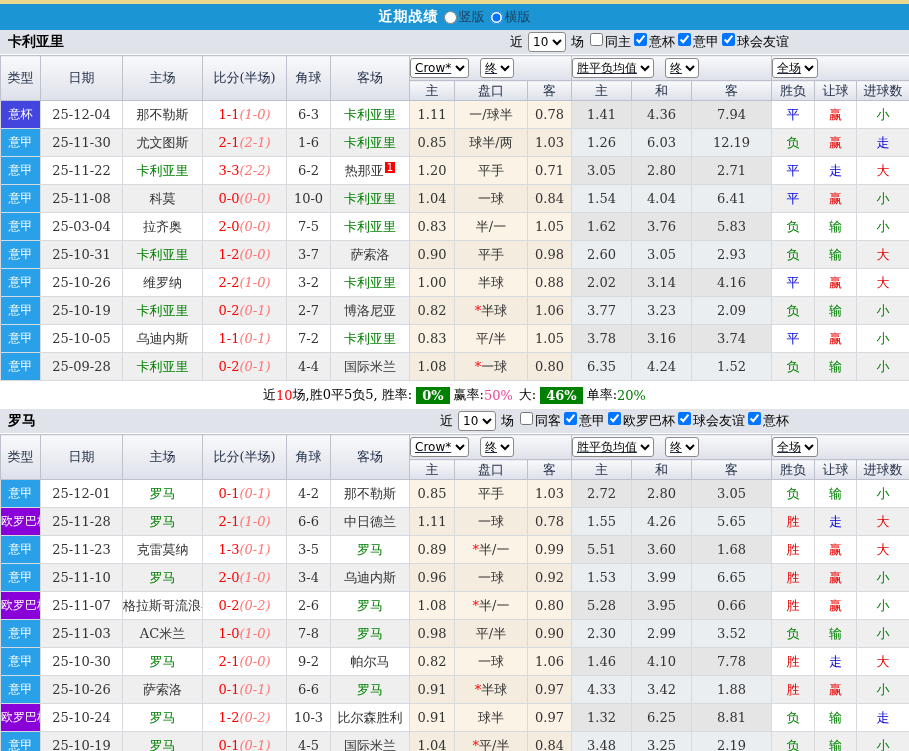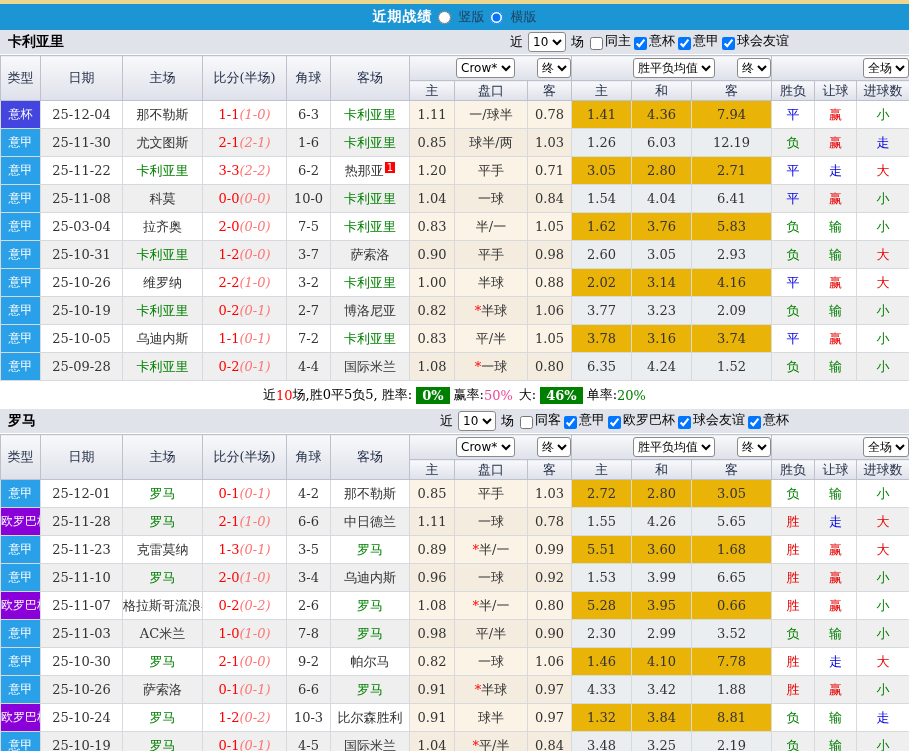--- a/index.html
+++ b/index.html
@@ -6,58 +6,58 @@
   html,body { margin:0; padding:0; }
   body {
     width:909px; height:751px; overflow:hidden; background:#fff;
     font-family:"DejaVu Sans", sans-serif; font-size:12px;
   }
   .gold-strip { height:4px; background:#EDD78F; }
   .titlebar {
     height:26px; background:#1C95D4; display:flex; align-items:center; justify-content:center; gap:5px;
   }
   .tb-title { color:#fff; font-weight:bold; font-size:14px; font-family:"DejaVu Serif", serif; letter-spacing:1px; }
-  .tb-radio { display:inline-flex; align-items:center; gap:8px; color:#1D4463; font-size:13px; cursor:pointer; font-family:"DejaVu Serif", serif; }
+  .tb-radio { display:inline-flex; align-items:center; gap:2px; color:#1D4463; font-size:13px; cursor:pointer; font-family:"DejaVu Serif", serif; }
   .tb-radio input { margin:0; }
 
   .section-bar {
     height:25px; background:#E0E3EA; display:flex; align-items:center; position:relative;
     border-bottom:1px solid #fff;
   }
   .team-name { font-weight:bold; font-size:14px; padding-left:8px; color:#000; font-family:"DejaVu Serif", serif; }
   .controls { margin-left:auto; margin-right:120px; display:flex; align-items:center; gap:3px; color:#000; font-family:"DejaVu Serif", serif; font-size:13px; }
   .controls select { margin:0 2px; }
-  .flt { display:inline-flex; align-items:flex-end; margin-left:3px; color:#000; cursor:pointer; }
+  .flt { display:inline-flex; align-items:flex-start; margin-left:3px; color:#000; cursor:pointer; }
   .flt input { margin:0 2px 0 0; }
 
   select {
     font-size:12px; height:20px; border:1px solid #8a8a8a; background:#fff;
     font-family:"DejaVu Sans", sans-serif; border-radius:3px;
   }
 
   table { width:909px; border-collapse:collapse; table-layout:fixed; }
   thead th {
     background:linear-gradient(#F8F9FB,#DEE1EA);
     border:1px solid #BCC1CD; font-weight:normal; color:#1F2B44; font-size:13px;
     font-family:"DejaVu Serif", serif; padding:0;
   }
   tr.h1 th { height:25px; }
   tr.h2 th { height:20px; }
-  .sel-wrap { display:flex; justify-content:flex-end; gap:22px; align-items:center; }
+  .sel-wrap { display:flex; justify-content:flex-start; gap:11px; align-items:center;text-decoration:underline; }
 
   tbody td {
     border:1px solid #D6D9DE; height:28px; text-align:center;
     font-family:"DejaVu Serif", serif; font-size:13px; color:#333; padding:0;
     overflow:hidden; white-space:nowrap;
   }
   tr.odd td { background:#fff; }
   tr.even td { background:#EFEFEF; }
   tr.odd td.hd { background:#FBF3E6; }
   tr.even td.hd { background:#F4ECDF; }
-  tr.odd td.mean { background:#eab308; }
+  tr.odd td.mean { background:#e5e5e5; }
   tr.even td.mean { background:#EBEEF0; }
   tbody td.lg { color:#fff; font-family:"DejaVu Sans", sans-serif; font-size:12px; }
   tbody td.lg.seriea { background:#29A0E8; }
   tbody td.lg.cup { background:#4444DF; }
   tbody td.lg.europa { background:#8A00D8; }
 
   .team-green { color:#008000; }
   .sc-main { color:#FF0000; }
   .sc-half { color:#FF7575;font-style:italic; }
   .star { color:#FF0000; }
@@ -583,21 +583,21 @@
           <td class="lg europa">欧罗巴杯</td>
           <td class="date">25-10-24</td>
           <td><span class="team-green">罗马</span></td>
           <td><span class="sc-main">1-2</span><span class="sc-half">(0-2)</span></td>
           <td>10-3</td>
           <td><span>比尔森胜利</span></td>
           <td class="hd">0.91</td>
           <td class="hd"><span>球半</span></td>
           <td class="hd">0.97</td>
           <td class="mean">1.32</td>
-          <td class="mean">3.84</td>
+          <td class="mean">6.25</td>
           <td class="mean">8.81</td>
           <td class="st c-green">负</td>
           <td class="st c-green">输</td>
           <td class="st c-blue">走</td>
         </tr>
         <tr class="even">
           <td class="lg seriea">意甲</td>
           <td class="date">25-10-19</td>
           <td><span class="team-green">罗马</span></td>
           <td><span class="sc-main">0-1</span><span class="sc-half">(0-1)</span></td>

